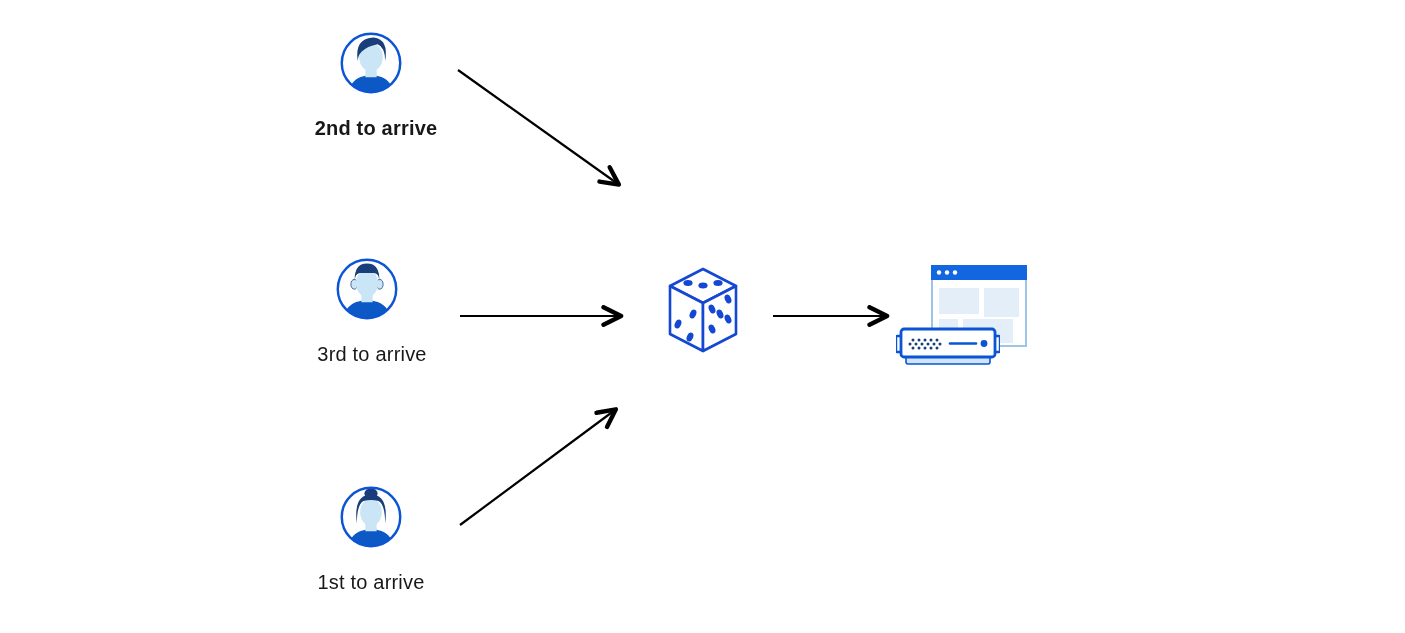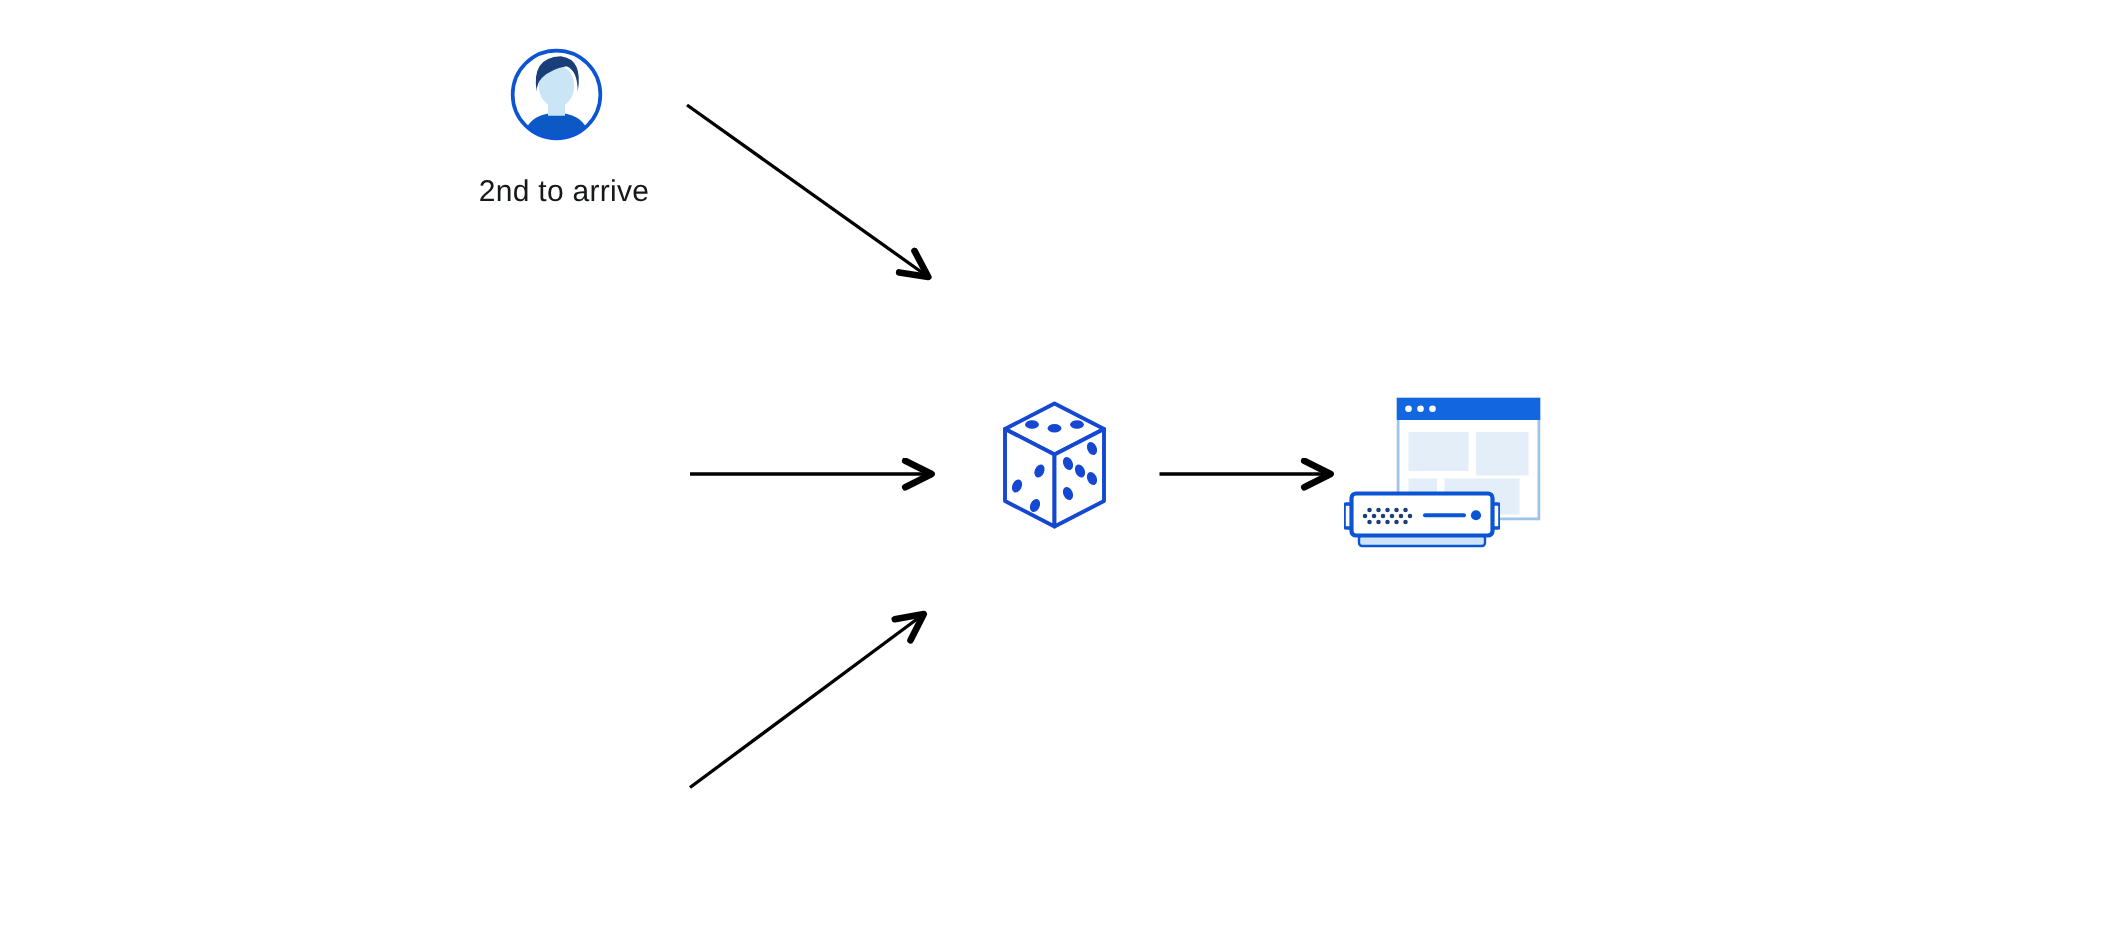--- a/index.html
+++ b/index.html
@@ -50,24 +50,63 @@
         </defs>
       <circle cx="35" cy="35" r="31" fill="#ffffff"></circle>
       <g clip-path="url(#clipA)">
         <path d="M10 72 Q12 52 27 49 L35 47 L43 49 Q58 52 60 72 Z" fill="#0c59c6"></path>
         <path d="M29 36 h12 v14 h-12 Z" fill="#c9e5f6"></path>
         <ellipse cx="35" cy="29" rx="12.5" ry="15" fill="#c9e5f6"></ellipse>
         <path d="M21 33 Q17 9 38 8 Q54 10 50 33 Q50 18 42 15 Q31 17 25 23 Q21 27 21 33 Z" fill="#1a3e7a"></path>
       </g>
       <circle cx="35" cy="35" r="31" fill="none" stroke="#0b55d4" stroke-width="2.6"></circle>
     </svg>
-    <div class="node-label" style="left:38px;top:86px;">2nd to arrive</div>
+    <div class="node-label" style="left:38px;top:86px;font-weight:bold;">2nd to arrive</div>
   </div>
 
+  <div class="abs" style="left:334px;top:256px;">
+    <svg width="66" height="66" viewBox="0 0 70 70">
+      <defs>
+          <clipPath id="clipB">
+            <circle cx="35" cy="35" r="31"></circle>
+          </clipPath>
+        </defs>
+      <circle cx="35" cy="35" r="31" fill="#ffffff"></circle>
+      <g clip-path="url(#clipB)">
+        <path d="M8 72 Q11 51 27 48 L35 46 L43 48 Q59 51 62 72 Z" fill="#0c59c6"></path>
+        <path d="M29 35 h12 v14 h-12 Z" fill="#c9e5f6"></path>
+        <ellipse cx="21.5" cy="30" rx="3.6" ry="5.2" fill="#c9e5f6" stroke="#1a3e7a" stroke-width="0.8"></ellipse>
+        <ellipse cx="48.5" cy="30" rx="3.6" ry="5.2" fill="#c9e5f6" stroke="#1a3e7a" stroke-width="0.8"></ellipse>
+        <ellipse cx="35" cy="29" rx="11.8" ry="14.5" fill="#c9e5f6"></ellipse>
+        <path d="M22 27 Q21 8 35 8 Q49 8 48 27 Q48 19 43 18 L27 18 Q22 19 22 27 Z" fill="#1a3e7a"></path>
+      </g>
+      <circle cx="35" cy="35" r="31" fill="none" stroke="#0b55d4" stroke-width="2.6"></circle>
+    </svg>
+    <div class="node-label" style="left:38px;top:86px;">3rd to arrive</div>
+  </div>
 
+  <div class="abs" style="left:338px;top:484px;">
+    <svg width="66" height="66" viewBox="0 0 70 70">
+      <defs>
+          <clipPath id="clipC">
+            <circle cx="35" cy="35" r="31"></circle>
+          </clipPath>
+        </defs>
+      <circle cx="35" cy="35" r="31" fill="#ffffff"></circle>
+      <g clip-path="url(#clipC)">
+        <path d="M9 72 Q12 52 27 49 L35 47 L43 49 Q58 52 61 72 Z" fill="#0c59c6"></path>
+        <path d="M29 36 h12 v14 h-12 Z" fill="#c9e5f6"></path>
+        <ellipse cx="35" cy="10" rx="7" ry="5.5" fill="#1a3e7a"></ellipse>
+        <ellipse cx="35" cy="30" rx="11.5" ry="14.5" fill="#c9e5f6"></ellipse>
+        <path d="M20 42 Q16 12 35 11 Q54 12 50 42 Q50 22 43 18 Q35 16 27 18 Q20 22 20 42 Z" fill="#1a3e7a"></path>
+      </g>
+      <circle cx="35" cy="35" r="31" fill="none" stroke="#0b55d4" stroke-width="2.6"></circle>
+    </svg>
+    <div class="node-label" style="left:33px;top:86px;">1st to arrive</div>
+  </div>
 
   <div class="abs" style="left:667px;top:266px;">
     <svg width="72" height="90" viewBox="0 0 72 90">
       <g stroke="#1548d2" stroke-width="2.6" stroke-linejoin="round" fill="#ffffff">
         <path d="M36 3 L69 20 L36 37 L3 20 Z"></path>
         <path d="M3 20 L36 37 L36 85 L3 68 Z"></path>
         <path d="M69 20 L36 37 L36 85 L69 68 Z"></path>
       </g>
       <g fill="#1548d2">
 

